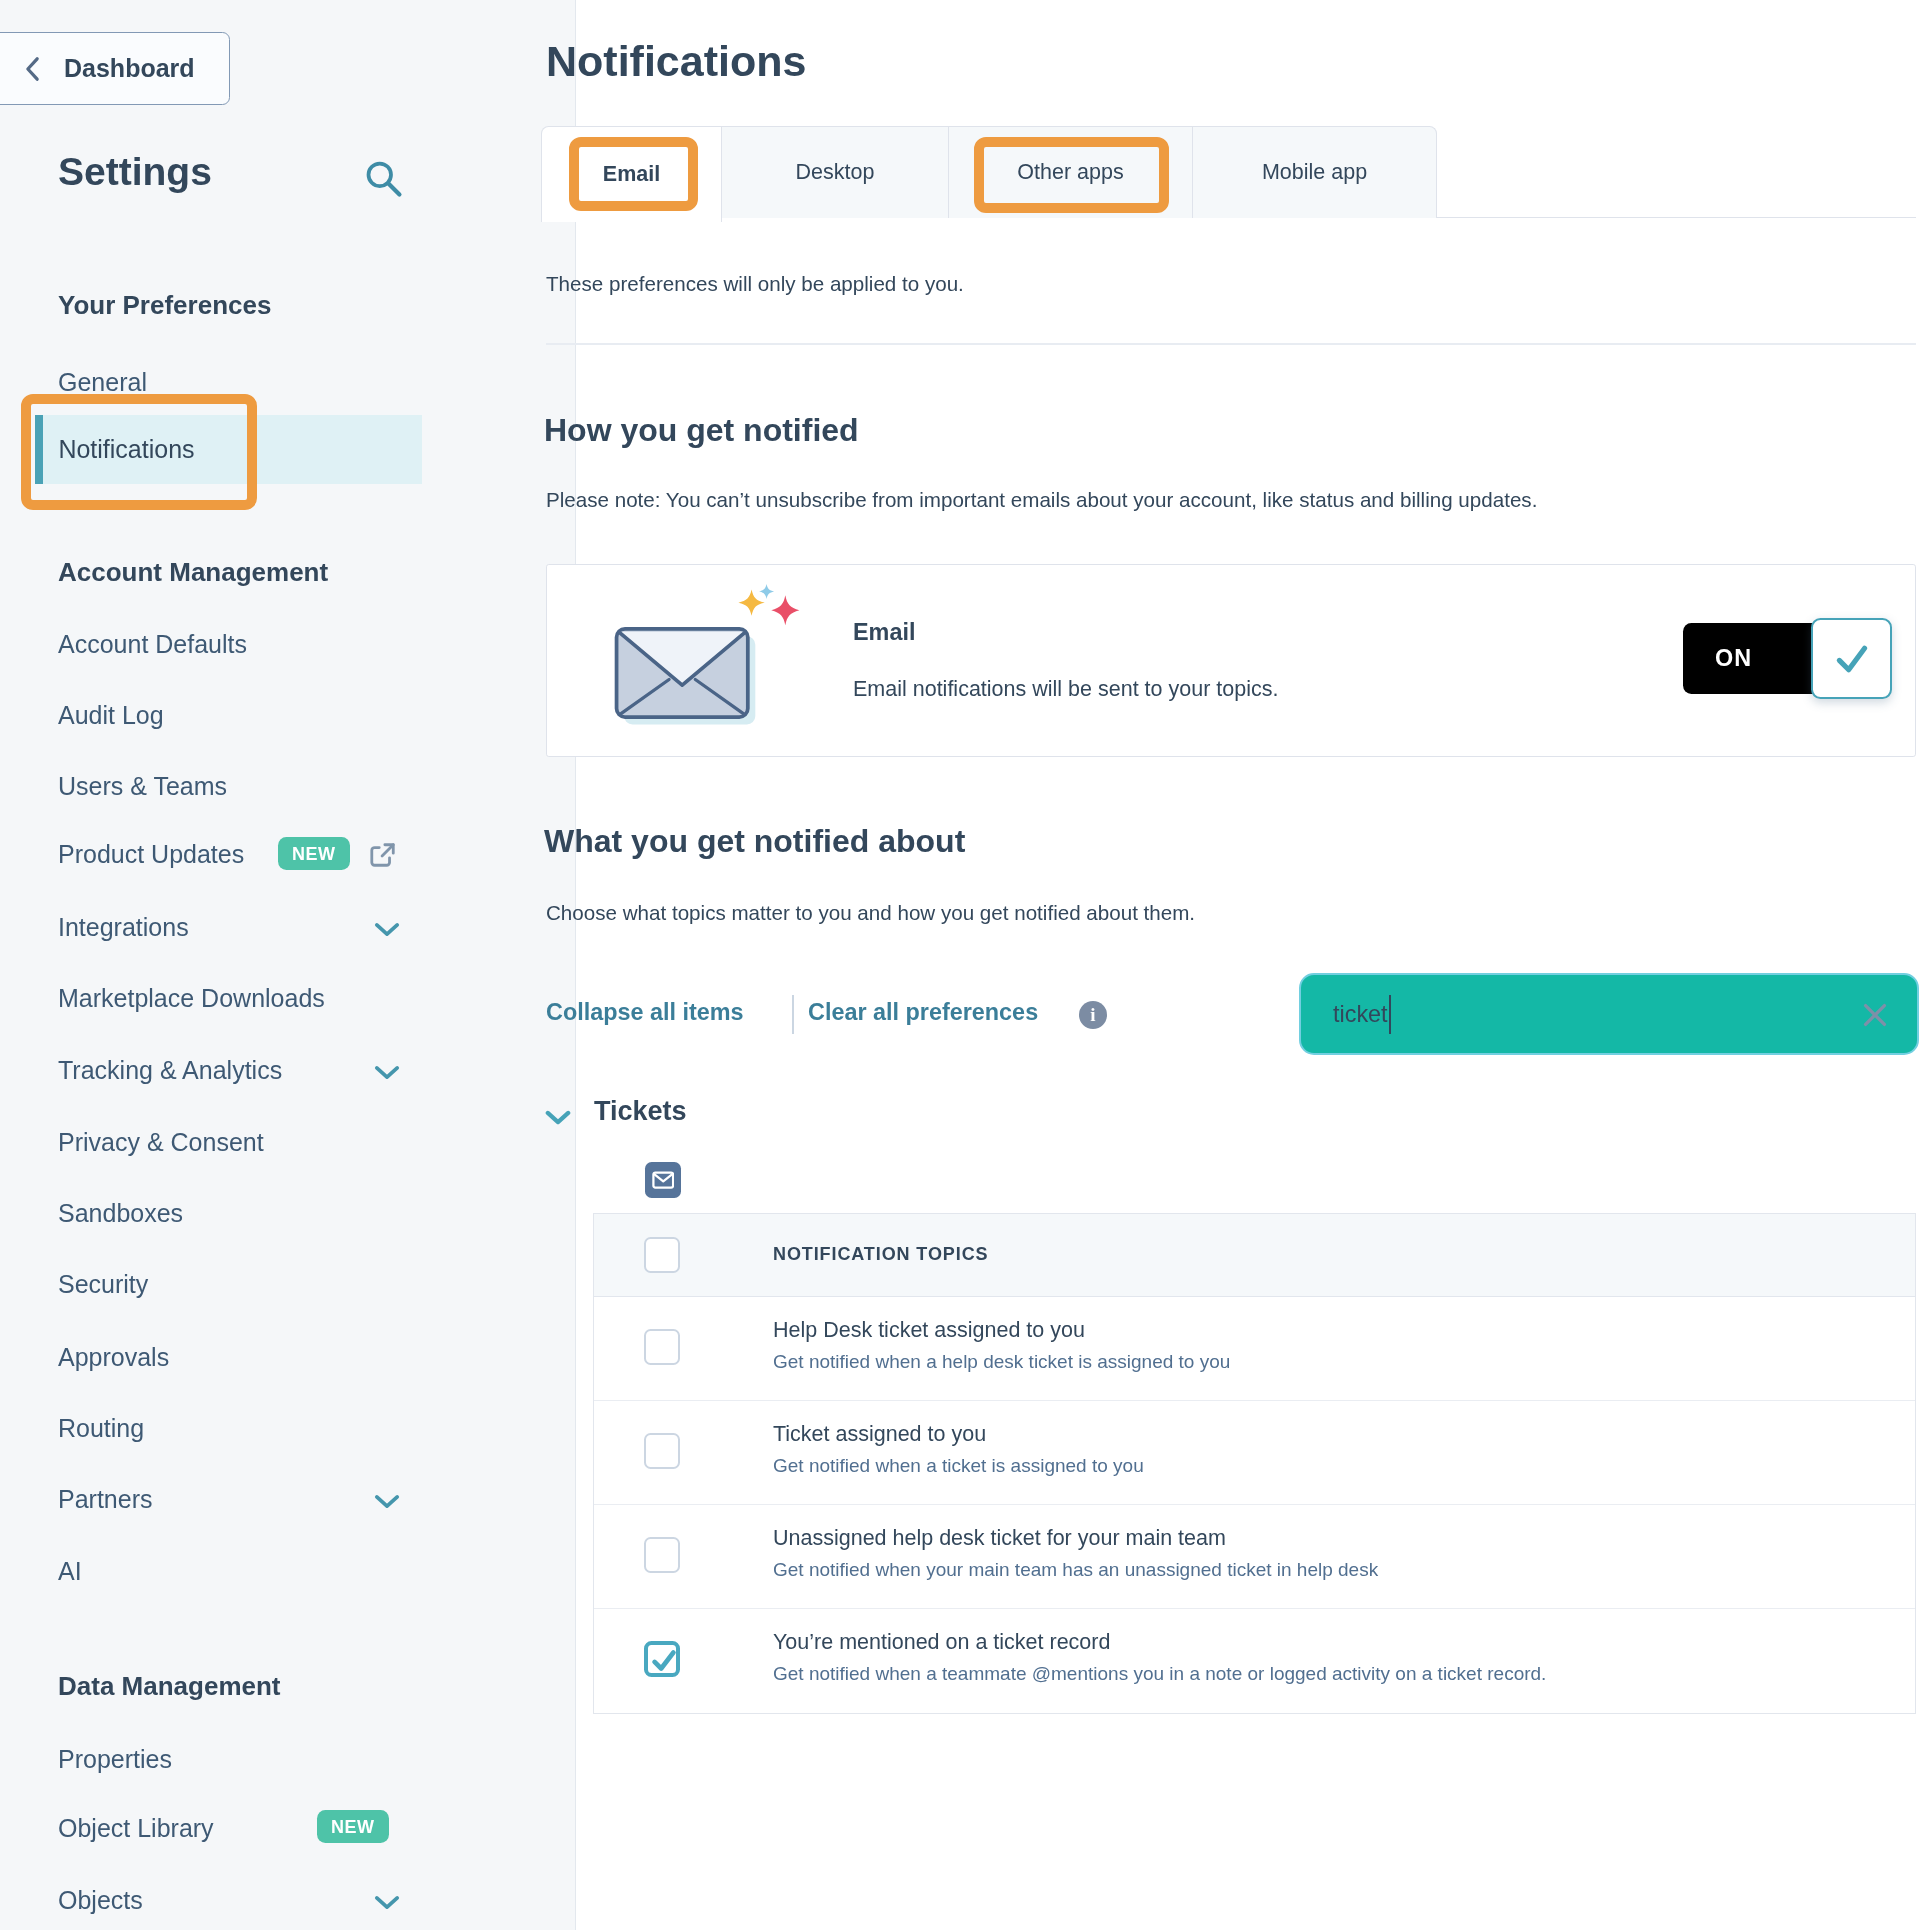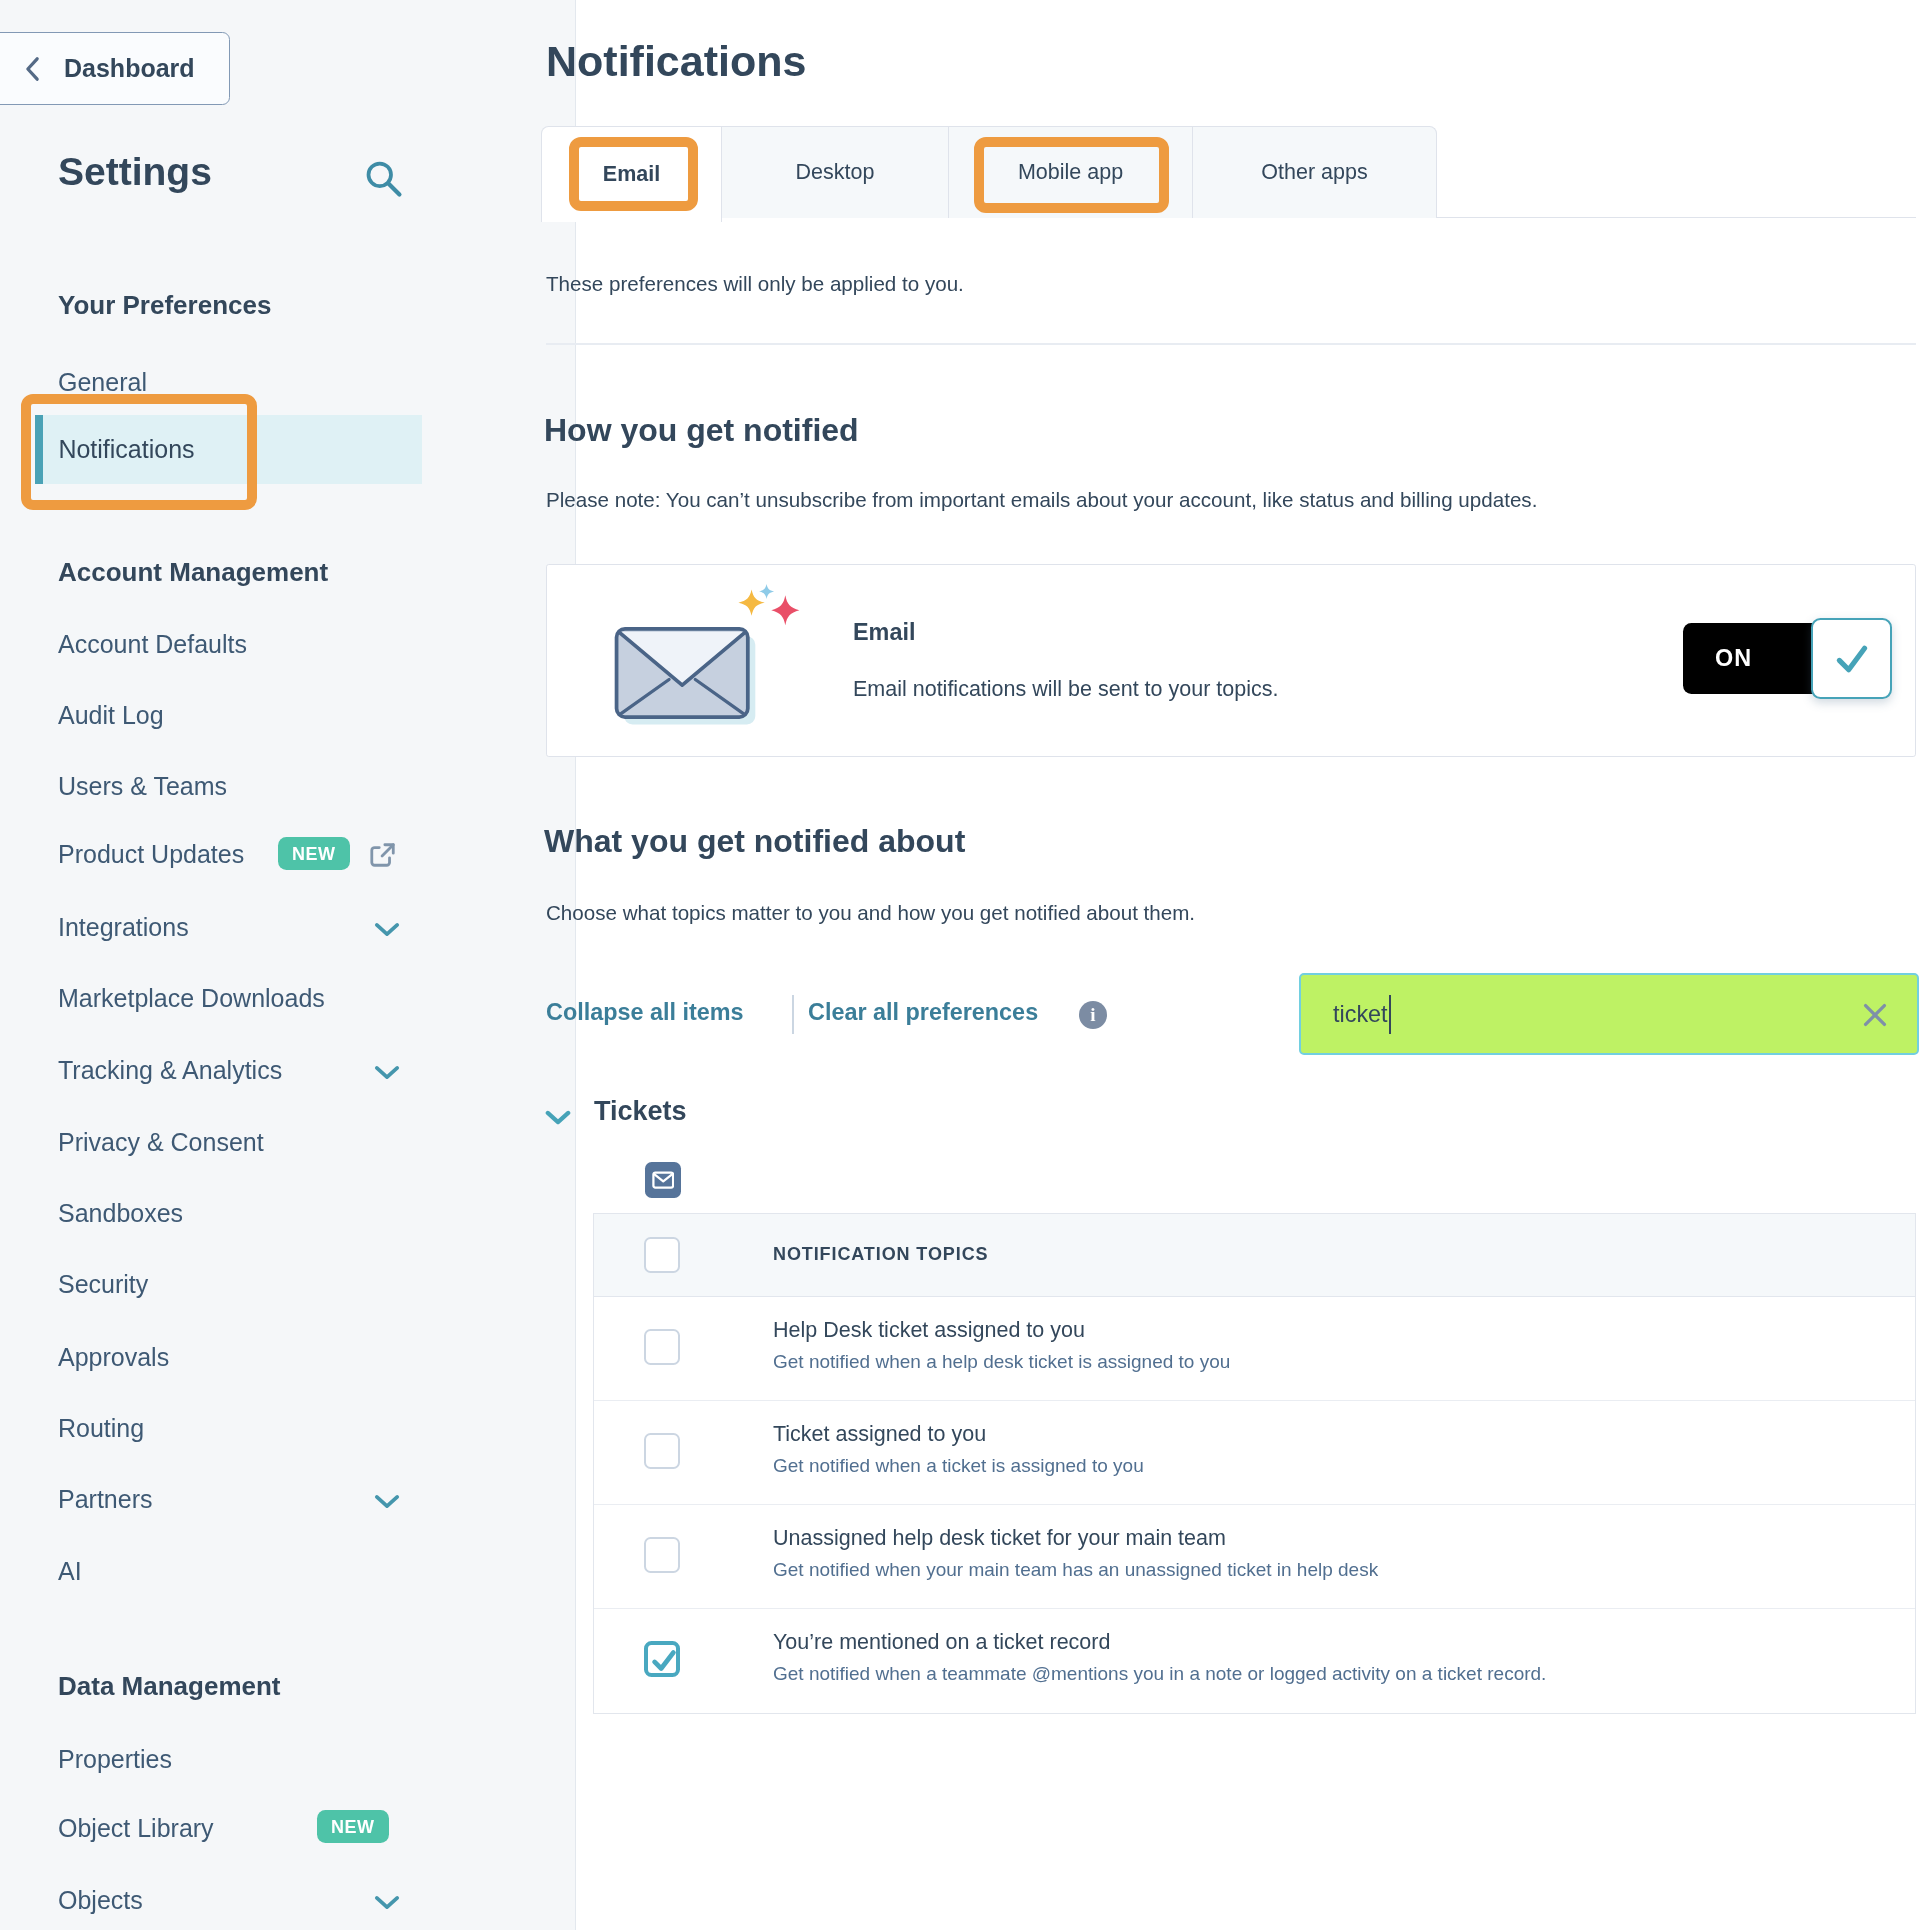--- a/index.html
+++ b/index.html
@@ -41,21 +41,21 @@
   #card-desc  { position:absolute; left:306px; top:112px; font-size:21.5px; color:#33475b; }
   #toggle { position:absolute; left:1136px; top:58px; width:206px; height:71px; background:#000000; border-radius:8.4px; cursor:pointer; }
   #toggle-label { position:absolute; left:0; top:0; width:101px; height:71px; display:flex; align-items:center; justify-content:center; color:#ffffff; font-size:23.4px; font-weight:700; letter-spacing:0.9px; }
   #toggle-thumb { position:absolute; right:-2.8px; top:-4.7px; width:81px; height:81px; background:#ffffff; border:2.8px solid #46a3b8; border-radius:9.4px; box-shadow:0 3.7px 9.4px rgba(80,110,140,0.25); display:flex; align-items:center; justify-content:center; }
 
   
   #what-desc { position:absolute; left:546px; top:901px; font-size:20.6px; color:#33475b; }
   .link { position:absolute; top:999px; font-size:23.4px; font-weight:700; color:#3b7e99; cursor:pointer; white-space:nowrap; }
   #link-sep { position:absolute; left:792px; top:995px; width:1.9px; height:39px; background:#cbd6e2; }
   #info-icon { position:absolute; left:1079px; top:1001px; width:28px; height:28px; border-radius:50%; background:#7c8ca3; color:#ffffff; font-size:19px; font-weight:700; display:flex; align-items:center; justify-content:center; cursor:pointer; font-family:"Liberation Serif", serif; }
-  #search-box { position:absolute; left:1299px; top:973px; width:620px; height:82px; background:#bef264; border:2.8px solid #72cfe0; border-radius:5px; display:flex; align-items:center; }
+  #search-box { position:absolute; left:1299px; top:973px; width:620px; height:82px; background:#14b8a6; border:2.8px solid #72cfe0; border-radius:15px; display:flex; align-items:center; }
   #search-text { margin-left:32px; font-size:23.4px; color:#33475b; }
   #search-caret { width:1.9px; height:39px; background:#33475b; margin-left:1.9px; }
   #search-clear { position:absolute; right:26px; top:24px; width:32px; height:32px; cursor:pointer; }
   #search-clear line { stroke:#7e90a8; stroke-width:3.5; stroke-linecap:round; }
 
   
   #tickets-chevron { position:absolute; left:545px; top:1109px; width:26px; height:17px; }
   #tickets-chevron polyline { fill:none; stroke:#46a3b8; stroke-width:4.5; stroke-linecap:round; stroke-linejoin:round; }
   #tickets-title { position:absolute; left:594px; top:1096px; font-size:27px; font-weight:700; color:#33475b; }
   #mail-col-icon { position:absolute; left:645px; top:1162px; width:36px; height:36px; background:#56749a; border-radius:6.6px; display:flex; align-items:center; justify-content:center; }
@@ -146,22 +146,22 @@
       <polyline points="3,3 14,13 25,3"></polyline>
     </svg>
 </div>
 
 <h1 id="page-title">Notifications</h1>
 
 <div id="tab-underline"></div>
 <div id="tabs">
   <div class="tab active" style="width:181px">Email</div>
   <div class="tab" style="width:227px">Desktop</div>
+  <div class="tab" style="width:244px">Other apps</div>
   <div class="tab" style="width:244px">Mobile app</div>
-  <div class="tab" style="width:244px">Other apps</div>
 </div>
 
 <p id="scope-note">These preferences will only be applied to you.</p>
 <div id="divider-1"></div>
 
 <h2 class="h2" style="top:412px">How you get notified</h2>
 <p id="how-note">Please note: You can’t unsubscribe from important emails about your account, like status and billing updates.</p>
 
 <div id="email-card">
   <svg class="abs" style="left:62px; top:17px" width="197" height="150" viewBox="0 0 210 160">

